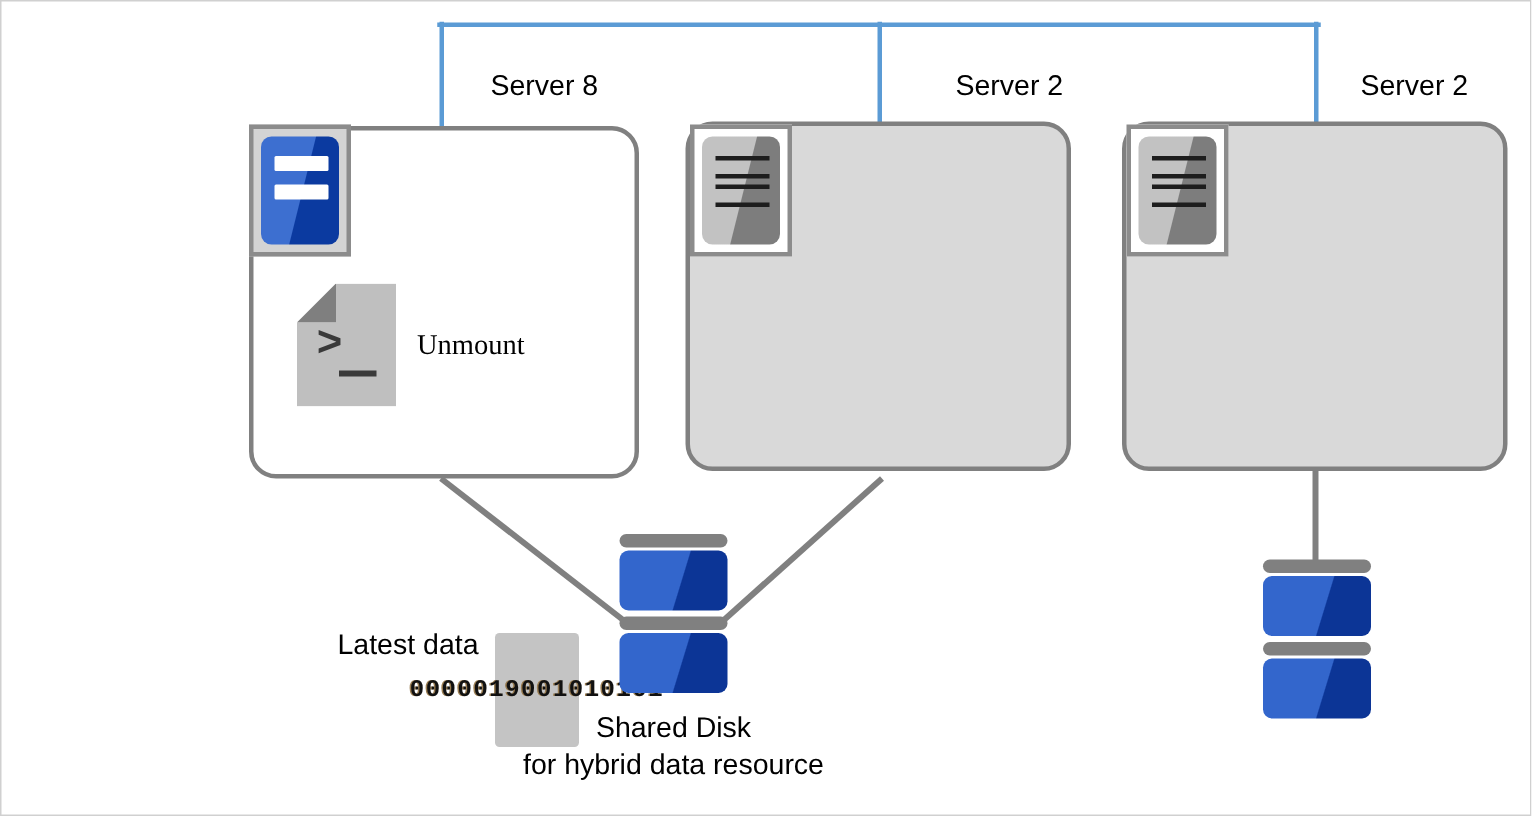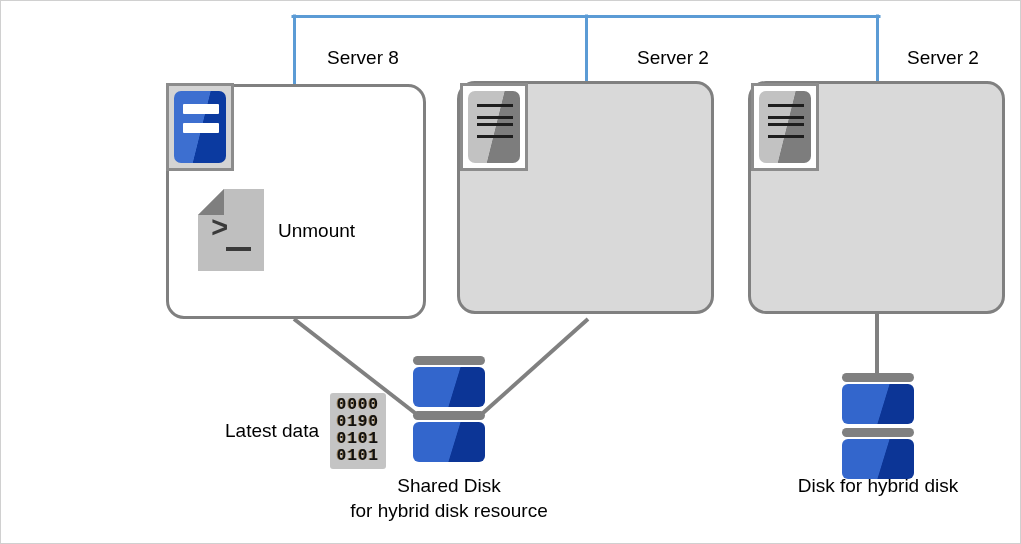--- a/index.html
+++ b/index.html
@@ -159,23 +159,23 @@
   }
 
   
   .binary-card {
     position: absolute;
     width: 56px;
     height: 76px;
     background: #c4c4c4;
     border-radius: 3px;
     display: flex;
-    flex-direction: column;
     justify-content: center;
     align-items: center;
+    margin-top: 29px;
   }
   .binary-row {
     font-family: "Liberation Mono", monospace;
     font-size: 16px;
     font-weight: bold;
     line-height: 17px;
     letter-spacing: 1px;
     color: #111111;
     text-shadow: -1px 0 0 #9a7d52;
   }
@@ -227,21 +227,21 @@
     </div>
   </div>
 
   <div class="script-doc" style="left:197px; top:188px;">
     <div class="script-body"></div>
     <div class="script-fold"></div>
     <div class="prompt-gt">&gt;</div>
     <div class="prompt-underscore"></div>
   </div>
 
-  <div class="unmount-label" style="left:277px; top:219px;">Unmount</div>
+  <div class="unmount-label" style="left:277px; top:219px;font-family:Liberation Serif, serif;">Unmount</div>
 
   <div class="server-label" style="left:616px; top:46px;margin-left:20px;">Server 2</div>
 
   <div class="node server-box inactive" style="left:456px; top:80px; width:257px; height:233px;"></div>
 
   <div class="chassis off" style="left:459px; top:82px;">
     <div class="chassis-inner">
       <div class="led a"></div>
       <div class="led b"></div>
     </div>
@@ -269,27 +269,26 @@
 
   <div class="disk-stack" style="left:412px; top:355px;">
     <div class="platter-bar"></div>
     <div class="platter-body"></div>
     <div class="platter-bar"></div>
     <div class="platter-body"></div>
   </div>
 
   <div class="caption" style="left:312px; top:472px; width:272px;text-align:center;">
     <div>Shared  Disk</div>
-    <div>for hybrid disk resource</div>
+    <div>for hybrid data resource</div>
   </div>
 
   <div class="disk-stack" style="left:841px; top:372px;">
     <div class="platter-bar"></div>
     <div class="platter-body"></div>
     <div class="platter-bar"></div>
     <div class="platter-body"></div>
   </div>
 
   <div class="caption" style="left:741px; top:472px; width:272px;">
-    <div>Disk for hybrid  disk</div>
   </div>
 
 </div>
 
 </body></html>

